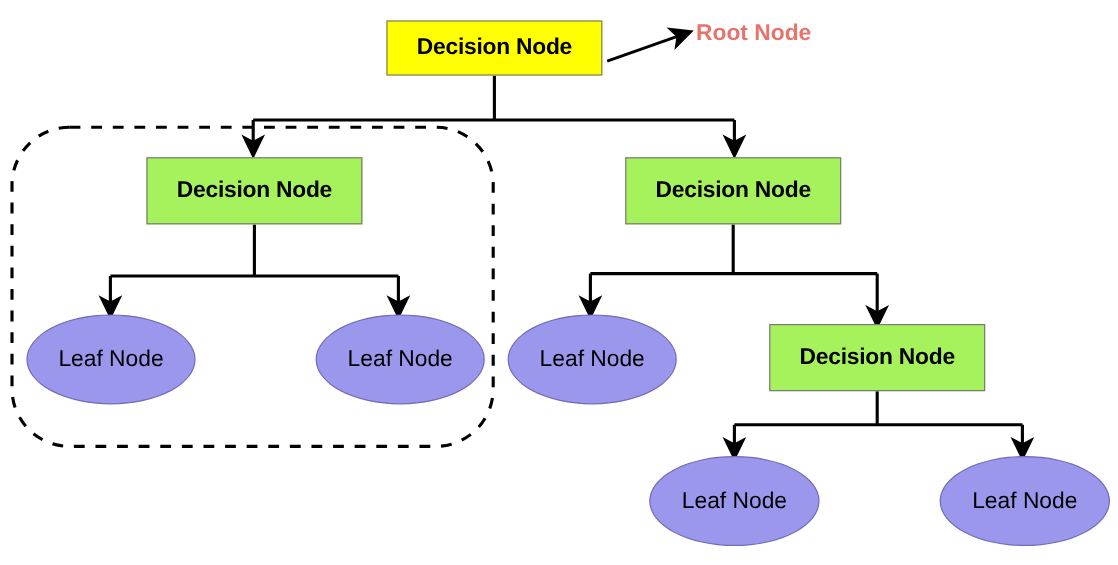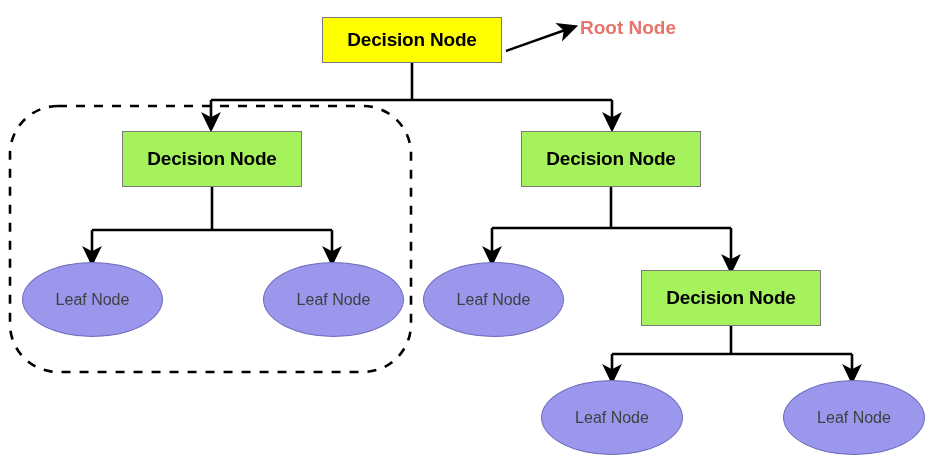--- a/index.html
+++ b/index.html
@@ -37,22 +37,22 @@
     border: 1px solid #7a7a7a;
     font-weight: bold;
     font-size: 19px;
     color: #000000;
     letter-spacing: -0.2px;
   }
   .leaf-node {
     border: 1px solid #6f6cb8;
     border-radius: 50%;
     font-weight: normal;
-    font-size: 16px;
-    color: #404040;
+    font-size: 19px;
+    color: #000000;
     letter-spacing: 0px;
   }
   .annotation-label {
     position: absolute;
     font-weight: bold;
     font-size: 19px;
     white-space: nowrap;
   }
 </style>
 </head>

